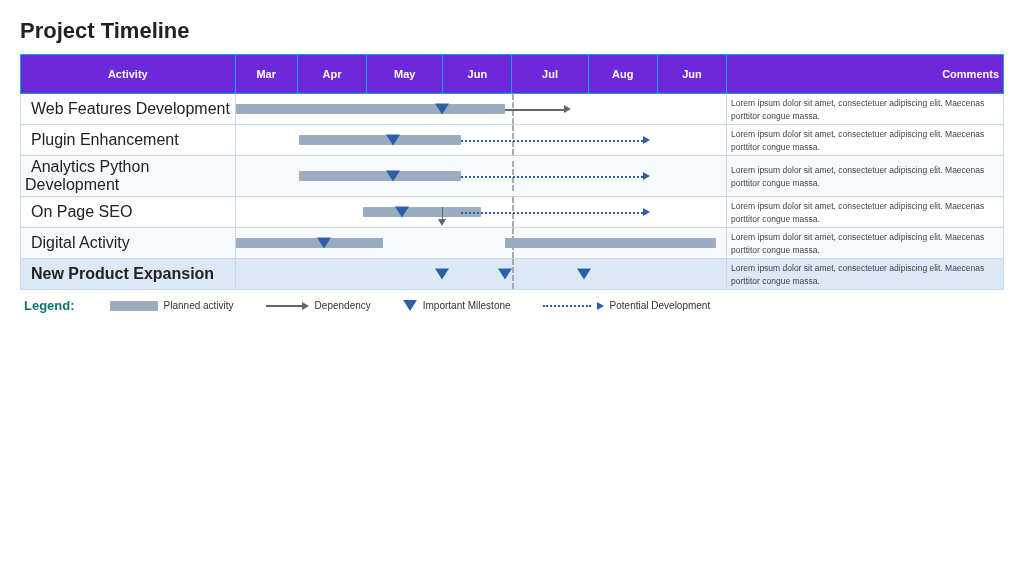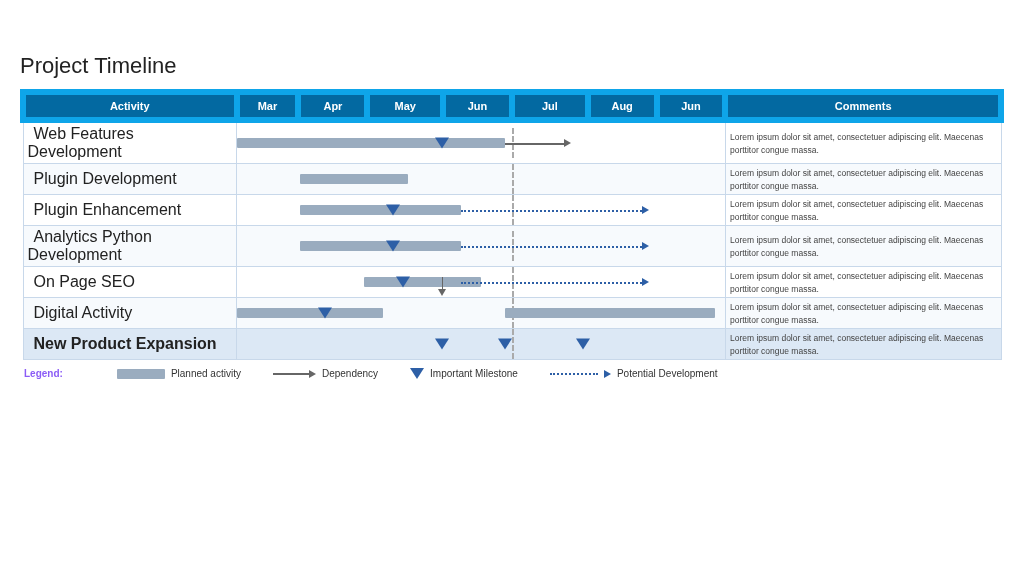--- a/index.html
+++ b/index.html
@@ -7,47 +7,45 @@
       font-family: Arial, sans-serif;
       background: #fff;
       width: 1024px;
       height: 576px;
       overflow: hidden;
       padding: 18px 20px 10px 20px;
       font-size: 11px;
     }
     h1 {
       font-size: 22px;
-      font-weight: 400;
+      font-weight: 700;
       color: #222;
       margin-bottom: 10px;
-      margin-top: 35px;
     }
     .gantt-table {
       width: 100%;
       border-collapse: collapse;
       table-layout: fixed;
     }
     .gantt-table th {
-      background: #0369a1;
+      background: #6d28d9;
       color: #fff;
-      padding: 5px 4px;
+      padding: 13px 4px;
       text-align: center;
       font-size: 11px;
       font-weight: 600;
-      border: 6px solid #0ea5e9;
+      border: 1px solid #0ea5e9;
     }
     .gantt-table th.activity-col {
       text-align: center;
       width: 155px;
     }
     .gantt-table th.comments-col {
-      text-align: center;
+      text-align: right;
       width: 200px;
-      border-radius: 9px;
     }
     .gantt-table td {
       border: 1px solid #c8d8ea;
       padding: 2px 4px;
       vertical-align: middle;
       height: 30px;
     }
     .activity-name {
       font-size: 16px;
       color: #222;
@@ -76,24 +74,24 @@
       background: #fff;
     }
     .legend {
       display: flex;
       align-items: center;
       margin-top: 8px;
       gap: 32px;
       padding-left: 4px;
     }
     .legend-title {
-      color: #8b5cf6;
+      color: #0f766e;
       font-weight: 700;
-      font-size: 10px;
-      margin-right: 22px;
+      font-size: 13px;
+      margin-right: 3px;
     }
     .legend-item {
       display: flex;
       align-items: center;
       gap: 6px;
       font-size: 10px;
       color: #333;
     }
     .legend-bar {
       width: 48px;
@@ -176,30 +174,20 @@
             <div style="position:relative;width:100%;height:30px;">
               <div style="position:absolute;left:56.3%;top:0;bottom:0;width:1px;border-left:2px dashed #aaa;z-index:1;pointer-events:none;"></div>
               <div style="position:absolute;left:0%;width:55%;height:10px;top:50%;transform:translateY(-50%);background:#9aacbf;border-radius:1px;z-index:2;"></div>
               <div style="position:absolute;left:55%;width:12%;height:1.5px;top:50%;background:#666;z-index:3;"></div>
               <div style="position:absolute;left:calc(67%);top:50%;transform:translateY(-50%);width:0;height:0;border-top:4px solid transparent;border-bottom:4px solid transparent;border-left:7px solid #666;z-index:4;"></div>
               <div style="position:absolute;left:calc(42% - 7px);top:50%;transform:translateY(-50%);width:0;height:0;border-left:7px solid transparent;border-right:7px solid transparent;border-top:11px solid #2d5fa6;z-index:5;"></div>
             </div>
           </td>
           <td><span class="comments-text">Lorem ipsum dolor sit amet, consectetuer adipiscing elit. Maecenas porttitor congue massa.</span></td>
         </tr>
-        <tr class="gantt-row-alt">
-          <td><span class="activity-name">Plugin Development</span></td>
-          <td colspan="7" class="gantt-cell" style="padding:0;position:relative;">
-            <div style="position:relative;width:100%;height:30px;">
-              <div style="position:absolute;left:56.3%;top:0;bottom:0;width:1px;border-left:2px dashed #aaa;z-index:1;pointer-events:none;"></div>
-              <div style="position:absolute;left:13%;width:22%;height:10px;top:50%;transform:translateY(-50%);background:#9aacbf;border-radius:1px;z-index:2;"></div>
-            </div>
-          </td>
-          <td><span class="comments-text">Lorem ipsum dolor sit amet, consectetuer adipiscing elit. Maecenas porttitor congue massa.</span></td>
-        </tr>
         <tr class="gantt-row-normal">
           <td><span class="activity-name">Plugin Enhancement</span></td>
           <td colspan="7" class="gantt-cell" style="padding:0;position:relative;">
             <div style="position:relative;width:100%;height:30px;">
               <div style="position:absolute;left:56.3%;top:0;bottom:0;width:1px;border-left:2px dashed #aaa;z-index:1;pointer-events:none;"></div>
               <div style="position:absolute;left:13%;width:33%;height:10px;top:50%;transform:translateY(-50%);background:#9aacbf;border-radius:1px;z-index:2;"></div>
               <div style="position:absolute;left:46%;width:37%;height:0;top:50%;border-top:2px dotted #2d5fa6;z-index:3;"></div>
               <div style="position:absolute;left:calc(83%);top:50%;transform:translateY(-50%);width:0;height:0;border-top:4px solid transparent;border-bottom:4px solid transparent;border-left:7px solid #2d5fa6;z-index:4;"></div>
               <div style="position:absolute;left:calc(32% - 7px);top:50%;transform:translateY(-50%);width:0;height:0;border-left:7px solid transparent;border-right:7px solid transparent;border-top:11px solid #2d5fa6;z-index:5;"></div>
             </div>

